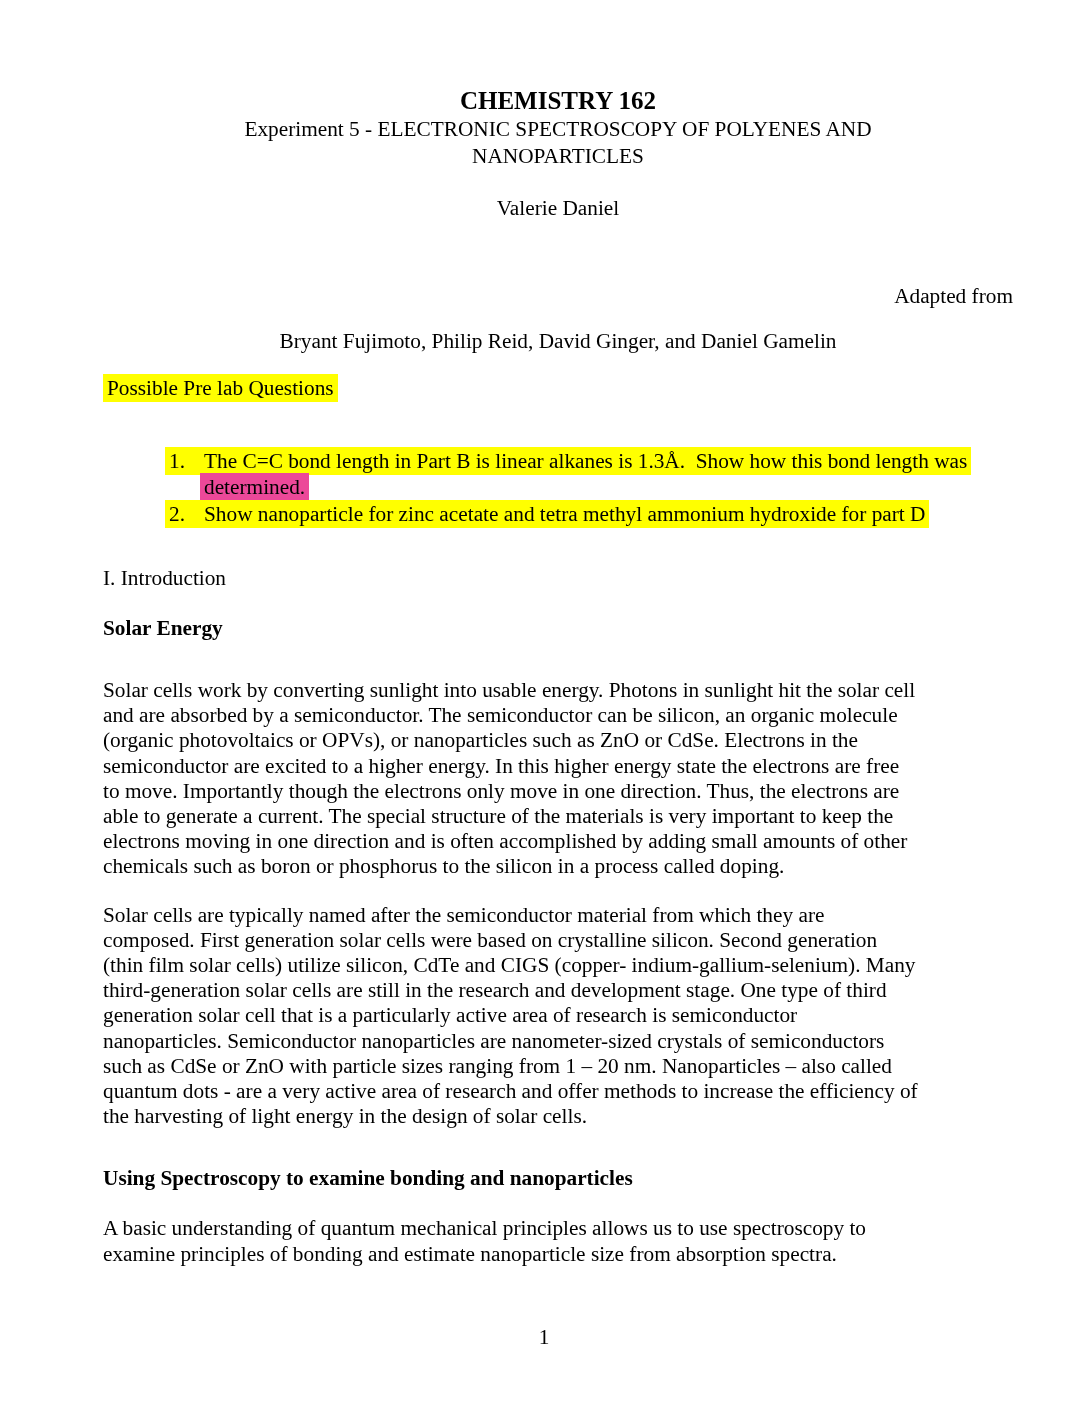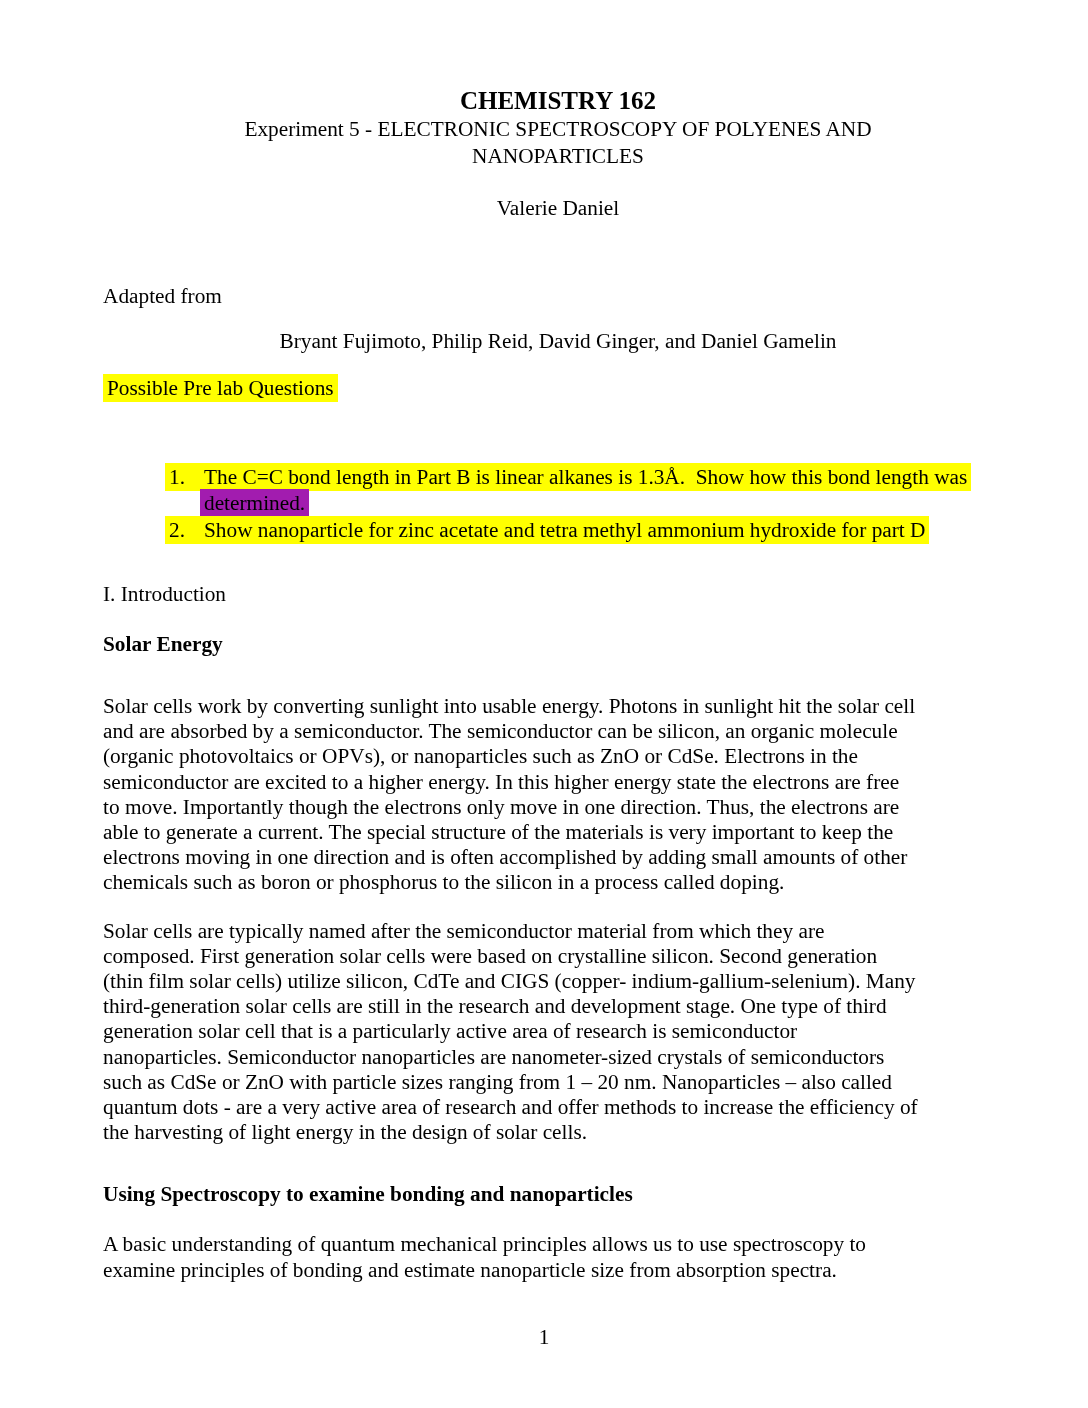--- a/index.html
+++ b/index.html
@@ -21,26 +21,26 @@
     font-size: 25px;
     line-height: 30px;
     text-align: center;
   }
   .doc-subtitle {
     text-align: center;
     white-space: pre-line;
     line-height: 27px;
   }
   .author-line   { text-align: center; margin-top: 26px; line-height: 25px; }
-  .adapted-label { text-align: left; margin-top: 63px; line-height: 25px; }
+  .adapted-label { text-align: right; margin-top: 63px; line-height: 25px; }
   .adapted-auth  { text-align: center; margin-top: 20px; line-height: 25px; }
   .revised-line  { text-align: center; margin-top: 20px; line-height: 25px; }
   .prelab-heading { margin-top: 22px; line-height: 25px; }
   .hl { padding: 2px 4px; }            
-  .prelab-list { margin-top: 63px; }
+  .prelab-list { margin-top: 47px; }
   .list-line { padding-left: 62px; line-height: 26.3px; white-space: pre; }
   .list-line.cont { padding-left: 97px; }
   .li-num { display: inline-block; width: 35px; }
   .intro-heading  { margin-top: 39px; line-height: 25px; }
   .bold-heading   { font-weight: bold; line-height: 25px; }
   .solar-heading  { margin-top: 25px; }
   .spectro-heading{ margin-top: 37px; }
   .para { white-space: pre; line-height: 25.2px; }
   .para-1 { margin-top: 37px; }
   .para-2 { margin-top: 23px; }
@@ -68,21 +68,21 @@
 
   <div class="adapted-label">Adapted from</div>
 
   <div class="adapted-auth">Bryant Fujimoto, Philip Reid, David Ginger, and Daniel Gamelin</div>
 
 
   <div class="prelab-heading"><span class="hl" style="background: rgb(255, 255, 0);">Possible Pre lab Questions</span></div>
 
   <div class="prelab-list">
     <div class="list-line"><span class="hl" style="background: rgb(255, 255, 0);"><span class="li-num">1.</span><span>The C=C bond length in Part B is linear alkanes is 1.3Å.  Show how this bond length was</span></span></div>
-    <div class="list-line cont"><span class="hl" style="background: #a21caf;">determined.</span></div>
+    <div class="list-line cont"><span class="hl" style="background: #ec4899;">determined.</span></div>
     <div class="list-line"><span class="hl" style="background: rgb(255, 255, 0);"><span class="li-num">2.</span><span>Show nanoparticle for zinc acetate and tetra methyl ammonium hydroxide for part D</span></span></div>
   </div>
 
   <div class="intro-heading">I. Introduction</div>
 
   <div class="bold-heading solar-heading">Solar Energy</div>
 
   <div class="para para-1">Solar cells work by converting sunlight into usable energy. Photons in sunlight hit the solar cell
 and are absorbed by a semiconductor. The semiconductor can be silicon, an organic molecule
 (organic photovoltaics or OPVs), or nanoparticles such as ZnO or CdSe. Electrons in the

